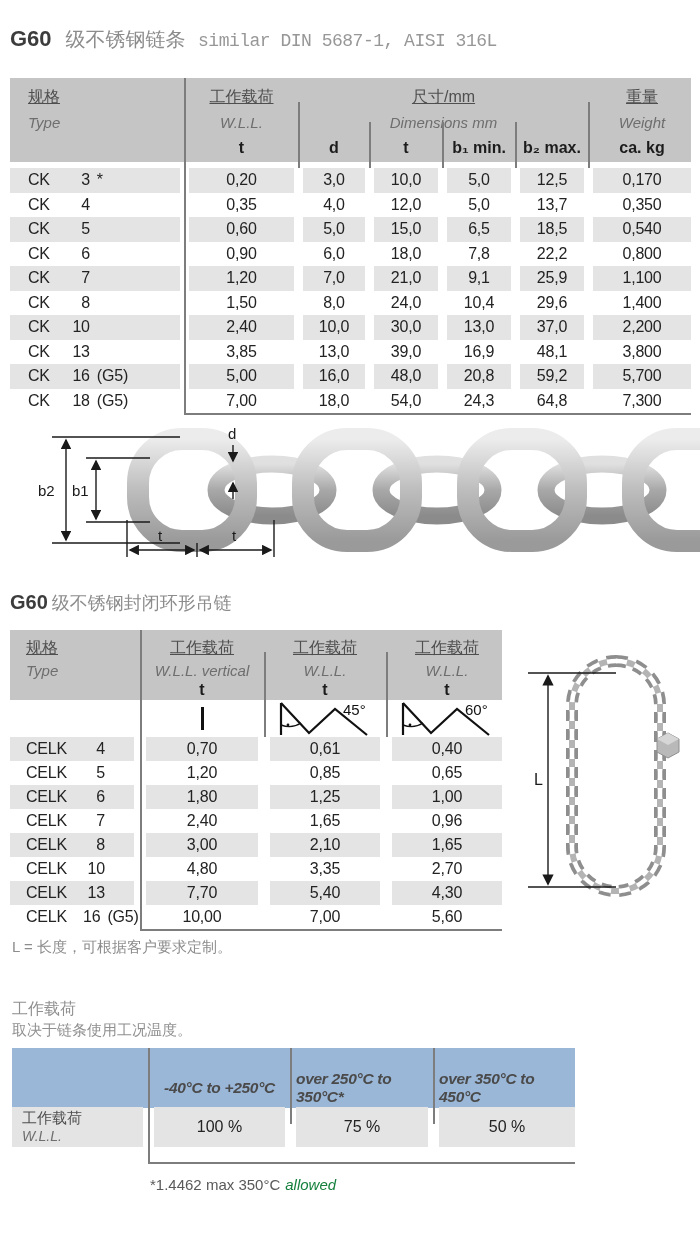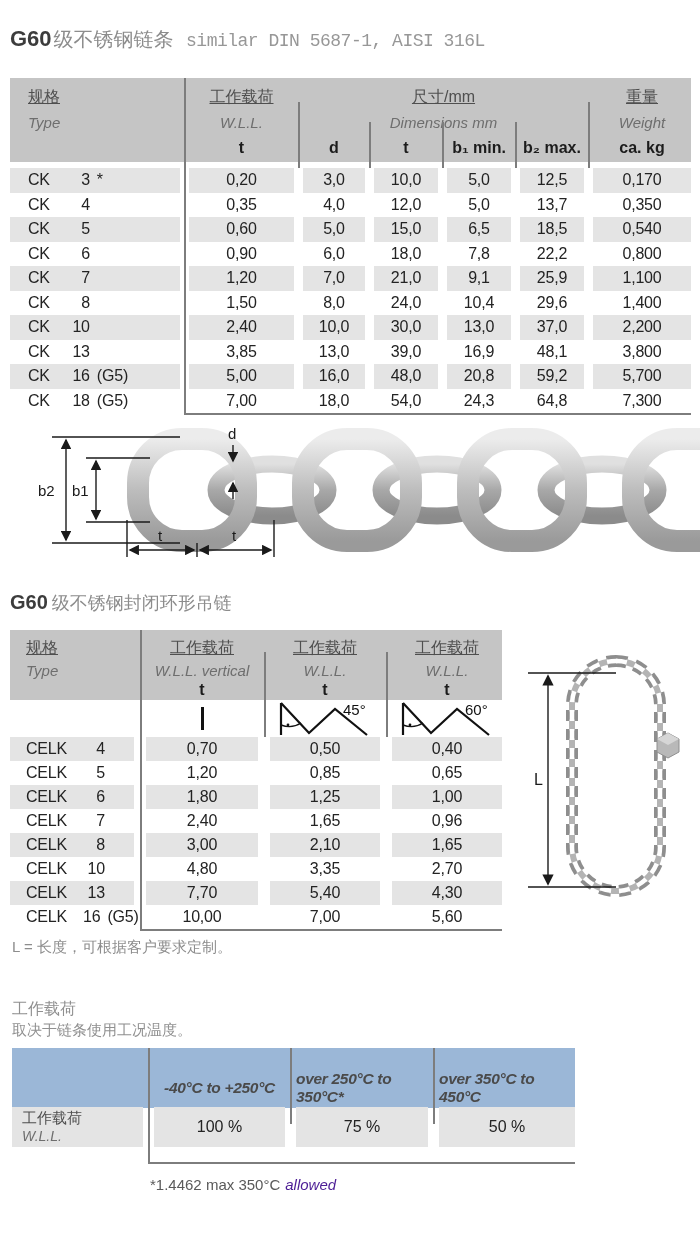--- a/index.html
+++ b/index.html
@@ -2,21 +2,21 @@
 <html><head>
 <meta charset="utf-8">
 <style>
   html,body{margin:0;padding:0;background:#fff;}
   .page{position:relative;width:700px;height:1233px;background:#fff;overflow:hidden;
         font-family:"Liberation Sans","DejaVu Sans",sans-serif;color:#262626;}
 
   
   .title1{position:absolute;left:10px;top:26px;white-space:nowrap;}
   .title1 .tb{font-size:22px;font-weight:bold;color:#3c3c3c;}
-  .title1 .tcn{font-size:20px;color:#8c8c8c;margin-left:2px;}
+  .title1 .tcn{font-size:20px;color:#8c8c8c;margin-left:14px;}
   .title1 .tsuf{font-family:"Liberation Mono","DejaVu Sans Mono",monospace;
                 font-size:18px;color:#979797;margin-left:8px;letter-spacing:-0.5px;}
   .title2{position:absolute;left:10px;top:591px;white-space:nowrap;}
   .title2 .tb{font-size:20px;font-weight:bold;color:#3c3c3c;}
   .title2 .tcn{font-size:18px;color:#8c8c8c;margin-left:4px;}
 
   
   .vline{position:absolute;width:2px;background:#7d7d7d;}
   .hline{position:absolute;height:2px;background:#7d7d7d;}
   .cn-h{font-size:16px;color:#4f4f4f;text-decoration:underline;}
@@ -79,21 +79,21 @@
   .tg-head{height:45px;}
   .tg-head .th{font-size:15.5px;font-style:italic;font-weight:bold;color:#4a4a4a;
                padding-top:22px;letter-spacing:-0.3px;}
   .tg-vals{height:40px;margin-top:14px;}
   .tg-vals .c{background:#e4e4e4;font-size:16px;color:#232323;}
   .tg-vals .lbl{flex-direction:column;align-items:flex-start;justify-content:center;
                 padding-left:10px;line-height:18px;}
   .tg-vals .lbl .cnl{font-size:15px;color:#4f4f4f;background:none;}
   .tg-vals .lbl .enl{font-size:14px;font-style:italic;color:#6e6e6e;background:none;}
   .footnote{position:absolute;left:150px;top:1176px;font-size:15px;color:#5a5a5a;}
-  .footnote .em{font-style:italic;color:#4c1d95;margin-left:5px;}
+  .footnote .em{font-style:italic;color:#15803d;margin-left:5px;}
 
   svg text{font-family:"Liberation Sans","DejaVu Sans",sans-serif;}
 </style>
 </head>
 <body>
 
 <div class="page">
 
   <div class="title1">
     <span class="tb">G60</span><span class="tcn">级不锈钢链条</span>
@@ -382,21 +382,21 @@
     </div>
 
     <div class="t2body">
     <div class="t2row">
       <div class="c type type2">
             <span>CELK</span>
             <span class="num">4</span>
             <span class="sfx"></span>
           </div>
       <div class="c">0,70</div>
-      <div class="c">0,50</div>
+      <div class="c">0,61</div>
       <div class="c">0,40</div>
     </div>
 
     <div class="t2row">
       <div class="c type type2">
             <span>CELK</span>
             <span class="num">5</span>
             <span class="sfx"></span>
           </div>
       <div class="c">1,20</div>

